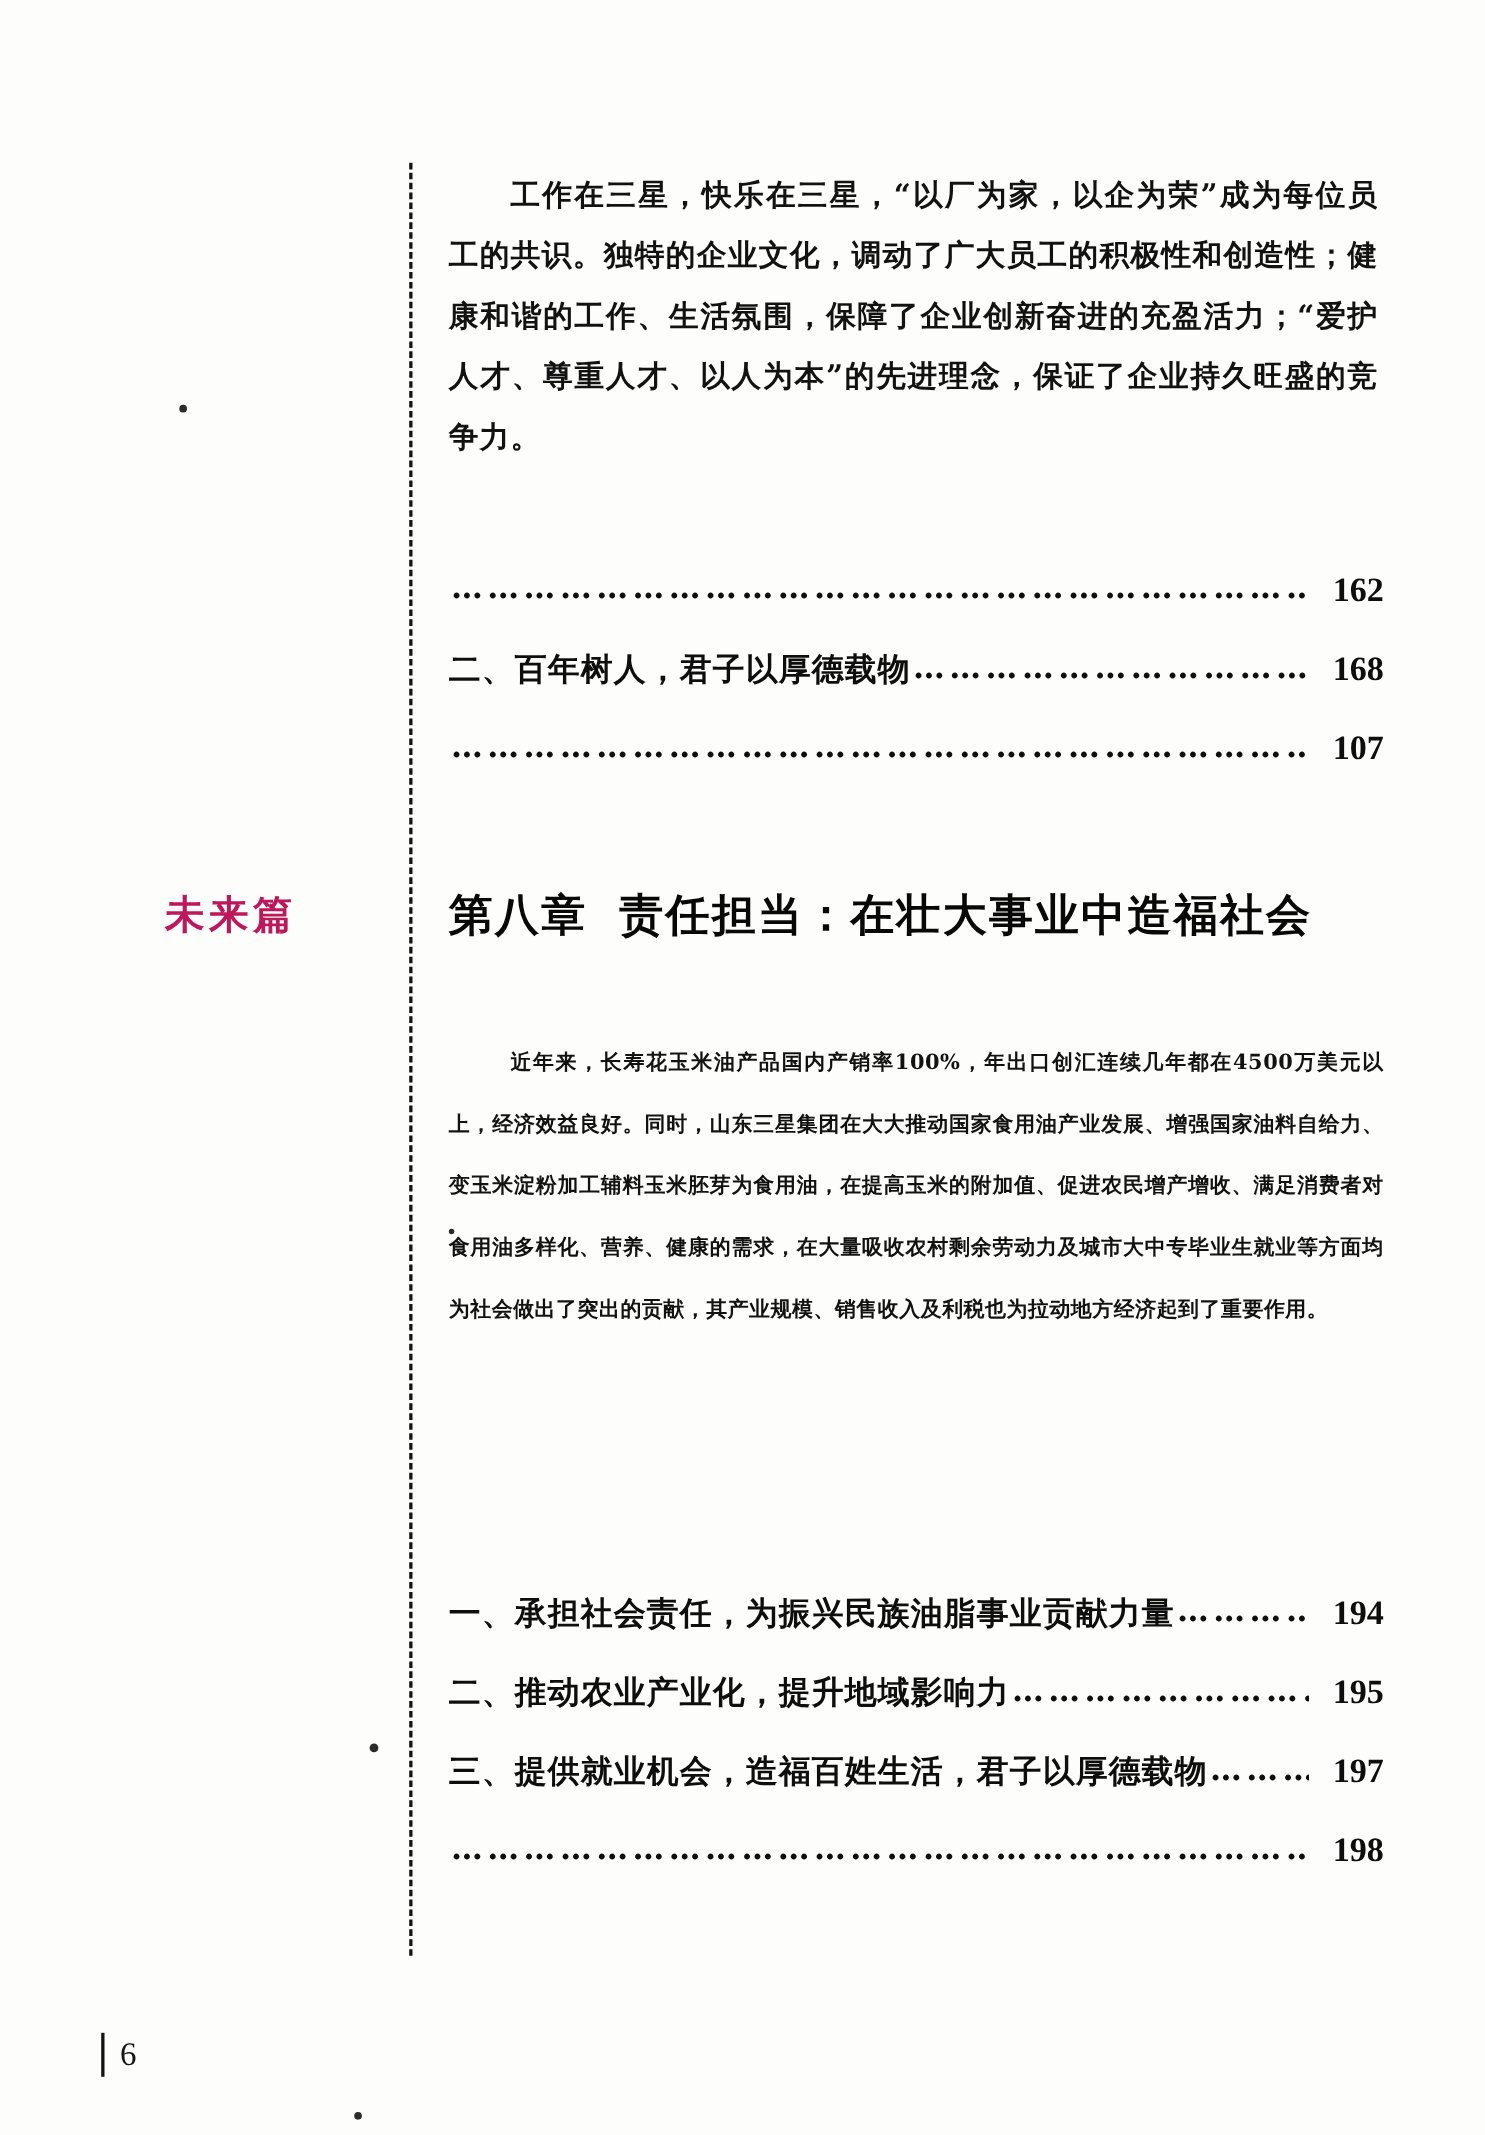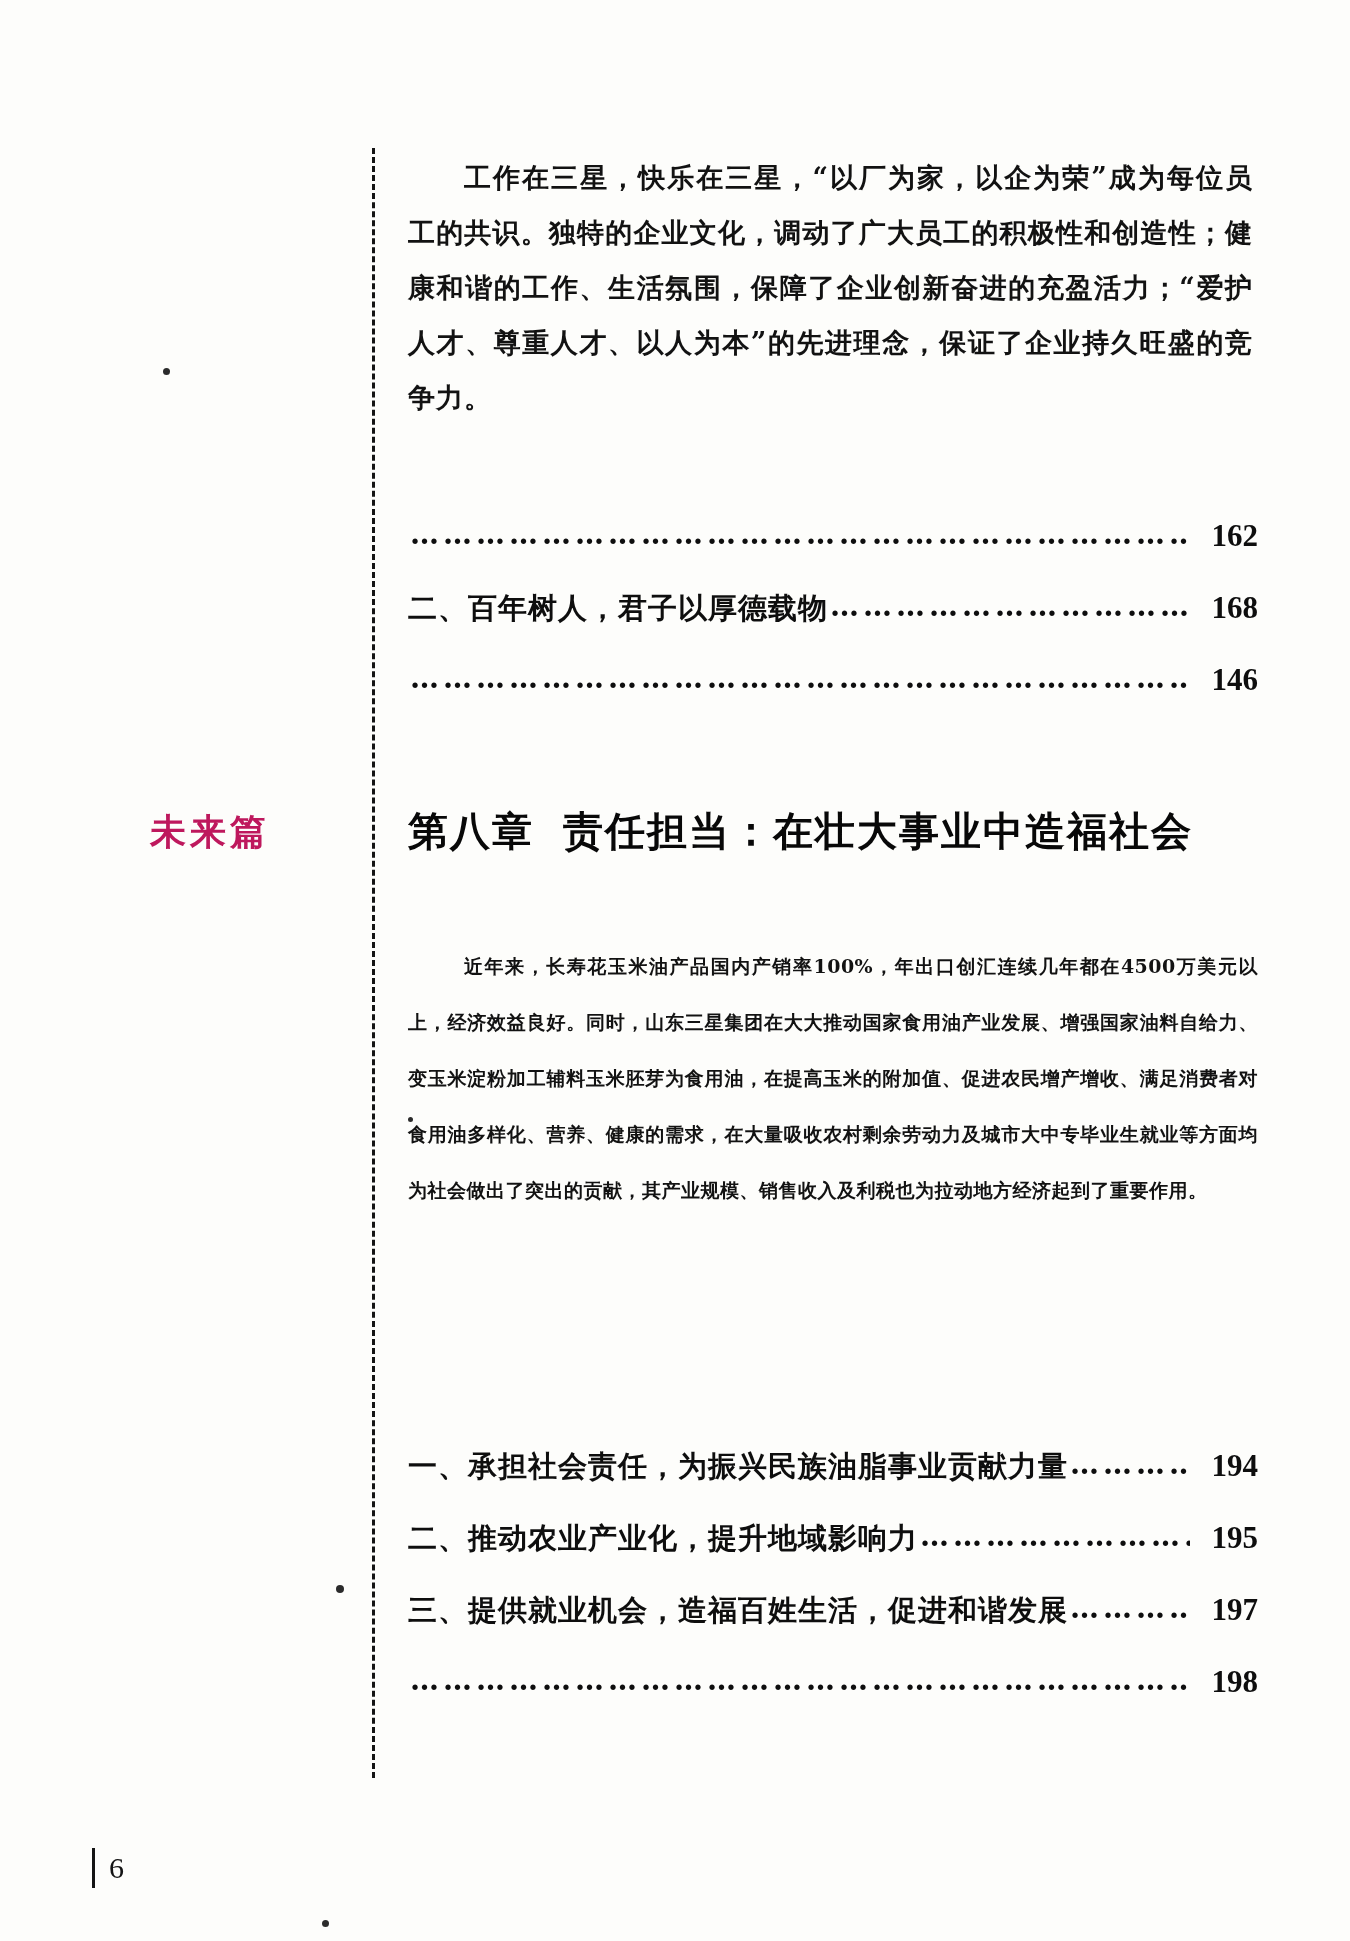--- a/index.html
+++ b/index.html
@@ -185,21 +185,21 @@
       <span class="leader">……………………………………………………………………………</span>
       <span class="t-page">162</span>
     </div>
     <div class="toc-row">
       <span class="t-label">二、百年树人，君子以厚德载物</span>
       <span class="leader">……………………………………………………………………………</span>
       <span class="t-page">168</span>
     </div>
     <div class="toc-row">
       <span class="leader">……………………………………………………………………………</span>
-      <span class="t-page">146</span>
+      <span class="t-page">107</span>
     </div>
   </div>
 
   <div class="section-band">
     <div class="part-title">未来篇</div>
     <div class="chapter-title">
       <span class="ch-num">第八章</span><span>责任担当：在壮大事业中造福社会</span>
     </div>
   </div>
 
@@ -210,21 +210,21 @@
       <span class="t-label">一、承担社会责任，为振兴民族油脂事业贡献力量</span>
       <span class="leader">……………………………………………………………………………</span>
       <span class="t-page">194</span>
     </div>
     <div class="toc-row">
       <span class="t-label">二、推动农业产业化，提升地域影响力</span>
       <span class="leader">……………………………………………………………………………</span>
       <span class="t-page">195</span>
     </div>
     <div class="toc-row">
-      <span class="t-label">三、提供就业机会，造福百姓生活，促进和谐发展</span>
+      <span class="t-label">三、提供就业机会，造福百姓生活，君子以厚德载物</span>
       <span class="leader">……………………………………………………………………………</span>
       <span class="t-page">197</span>
     </div>
     <div class="toc-row">
       <span class="leader">……………………………………………………………………………</span>
       <span class="t-page">198</span>
     </div>
   </div>
 
   <div class="footer">

